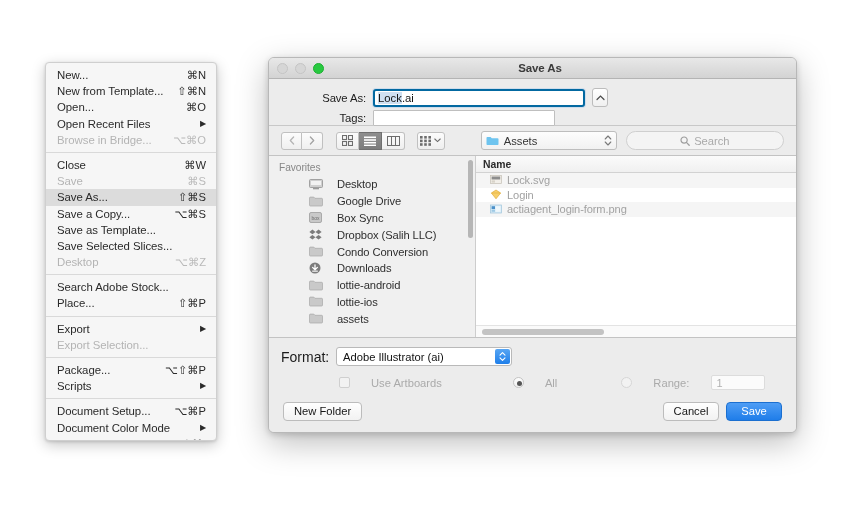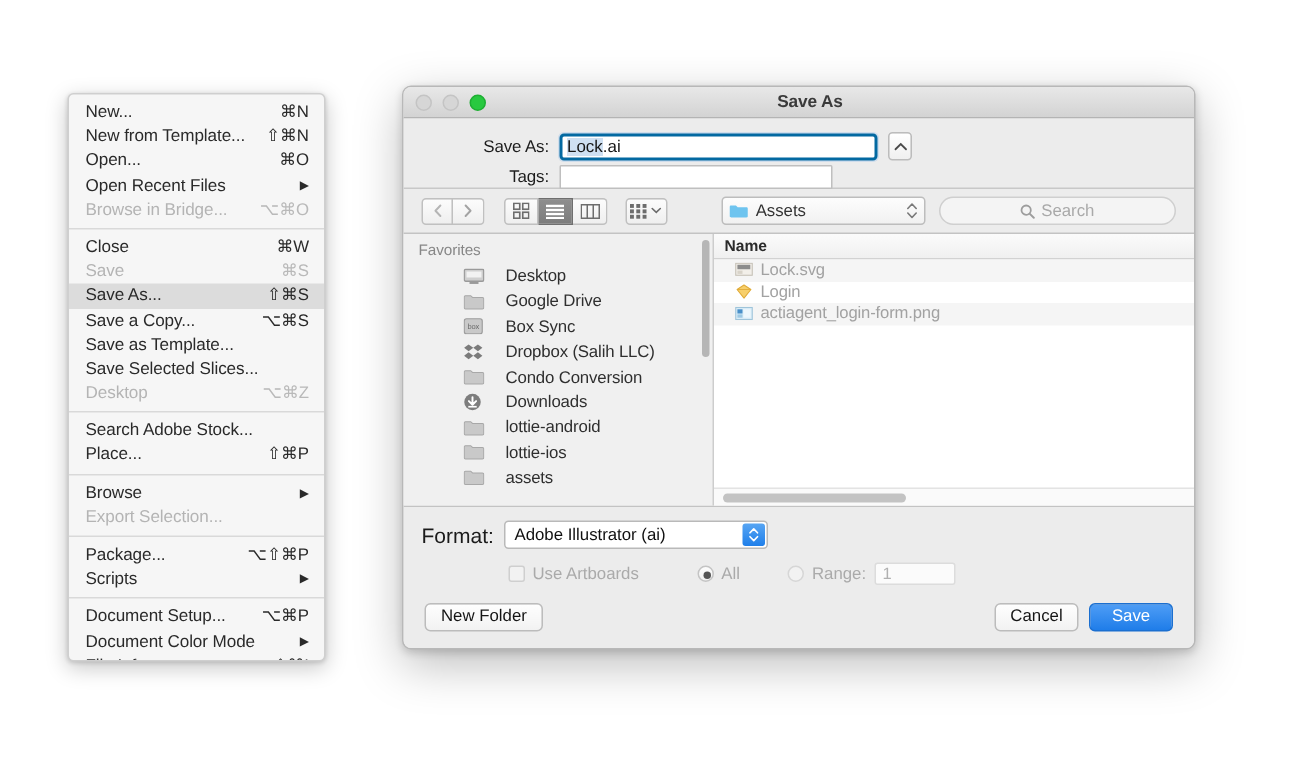--- a/index.html
+++ b/index.html
@@ -242,21 +242,21 @@
     font-size: 11.2px; color: #101010; padding-left: 6px;
     position: relative;
   }
   #fmtarrow {
     position: absolute; right: 1px; top: 1px; bottom: 1px; width: 15px;
     background: linear-gradient(to bottom,#57a5f3,#1f7fea);
     border-radius: 2px;
     display: flex; align-items: center; justify-content: center;
     color: #fff; font-size: 7px; line-height: 6px; flex-direction: column;
   }
-  .optrow { display: flex; align-items: center; margin-top: 9px; padding-left: 58px; gap: 0; }
+  .optrow { display: flex; align-items: center; margin-top: 9px; padding-left: 58px; gap: 16px; }
   .chk {
     width: 11px; height: 11px; border: 1px solid #cfcfcf; background: #f2f2f2;
     border-radius: 2px; margin-right: 5px;
   }
   .radio {
     width: 11px; height: 11px; border: 1px solid #c4c4c4;
     background: linear-gradient(to bottom,#fdfdfd,#f0f0f0);
     border-radius: 50%; margin-right: 5px; position: relative;
   }
   .radio.on::after {
@@ -349,21 +349,21 @@
       <div class="msep"></div>
       <div class="mi">
         <span class="lbl">Search Adobe Stock...</span>
       </div>
       <div class="mi">
         <span class="lbl">Place...</span>
         <span class="key">⇧⌘P</span>
       </div>
       <div class="msep"></div>
       <div class="mi">
-        <span class="lbl">Browse</span>
+        <span class="lbl">Export</span>
         <span class="arw">▶</span>
       </div>
       <div class="mi dis">
         <span class="lbl">Export Selection...</span>
       </div>
       <div class="msep"></div>
       <div class="mi">
         <span class="lbl">Package...</span>
         <span class="key">⌥⇧⌘P</span>
       </div>

